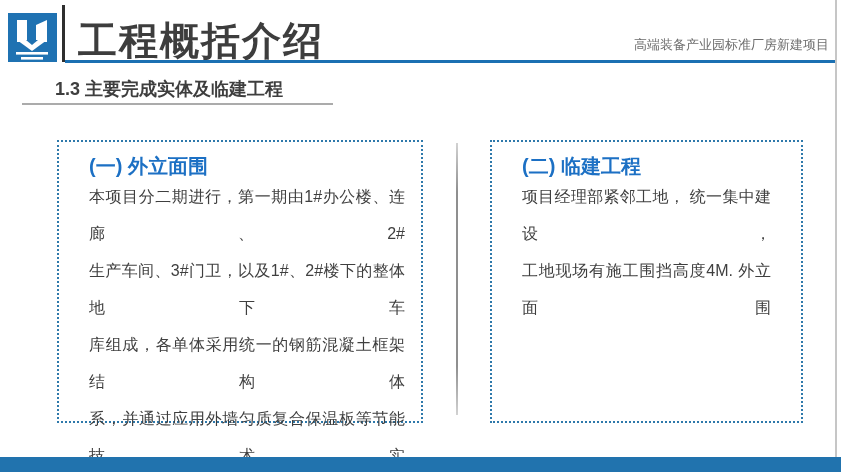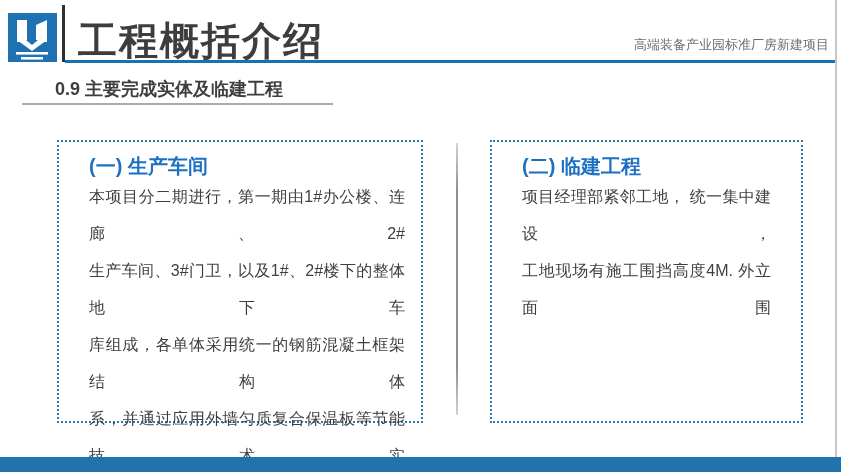--- a/index.html
+++ b/index.html
@@ -60,25 +60,25 @@
   </svg>
 
   <div class="logo-sep"></div>
 
   <div class="page-title">工程概括介绍</div>
 
   <div class="project-name">高端装备产业园标准厂房新建项目</div>
 
   <div class="header-rule"></div>
 
-  <div class="section-heading">0.9 主要完成实体及临建工程</div>
+  <div class="section-heading">1.3 主要完成实体及临建工程</div>
   <div class="section-underline"></div>
 
   <div class="panel panel-left">
-    <div class="panel-title">(一) 生产车间</div>
+    <div class="panel-title">(一) 外立面围</div>
     <div class="panel-body">
       <div class="body-line">本项目分二期进行，第一期由1#办公楼、连廊、2#</div>
       <div class="body-line">生产车间、3#门卫，以及1#、2#楼下的整体地下车</div>
       <div class="body-line">库组成，各单体采用统一的钢筋混凝土框架结构体</div>
       <div class="body-line">系，并通过应用外墙匀质复合保温板等节能技术实</div>
 
     </div>
   </div>
 
   <div class="panel-divider"></div>

